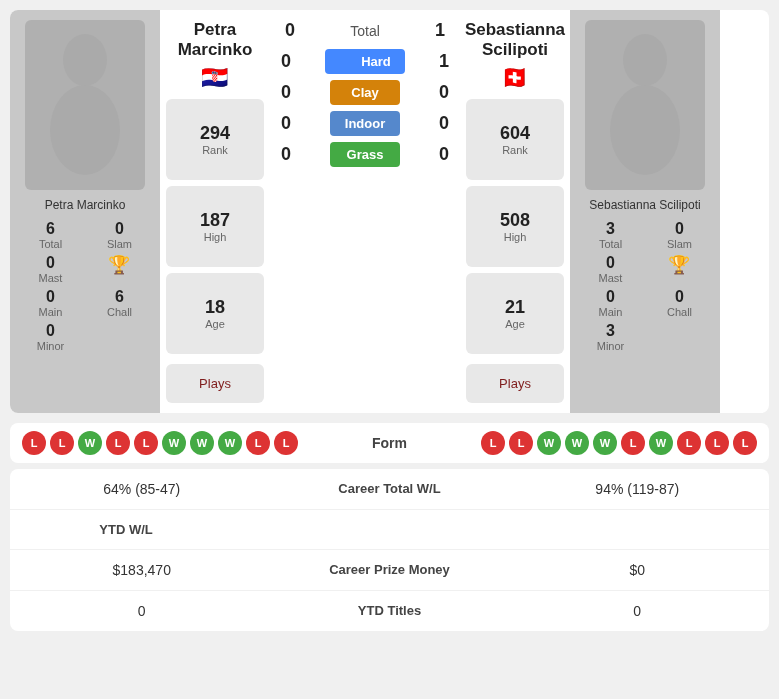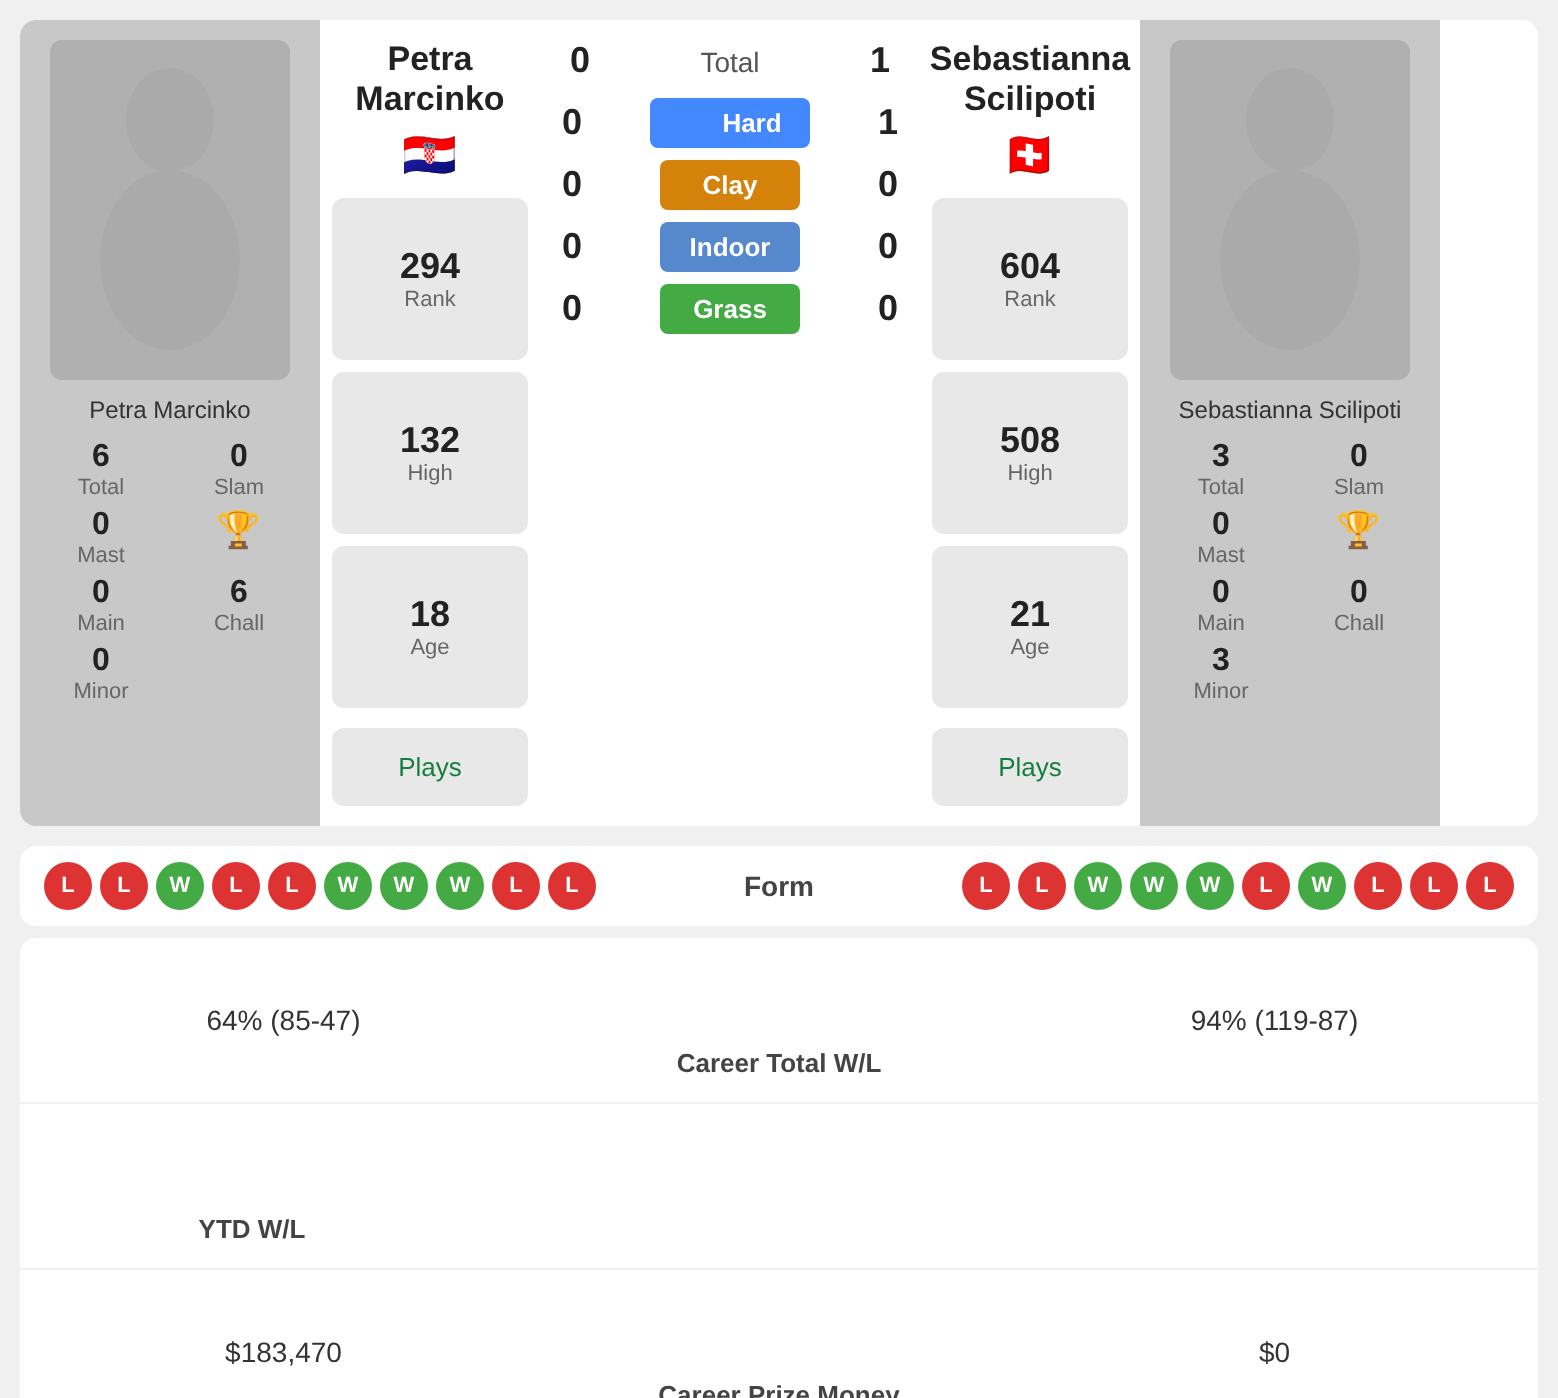--- a/index.html
+++ b/index.html
@@ -134,21 +134,21 @@
       background: #e8e8e8;
       border-radius: 6px;
       padding: 12px;
       text-align: center;
       width: 100%;
       margin-top: 4px;
     }
 
     .plays-label {
       font-size: 13px;
-      color: #15803d;
+      color: #7f1d1d;
       font-weight: 500;
     }
 
     
     .center-section {
       width: 190px;
       flex-shrink: 0;
       display: flex;
       flex-direction: column;
       align-items: center;
@@ -281,21 +281,20 @@
       font-size: 14px;
       color: #333;
     }
 
     .stats-center-label {
       width: 200px;
       text-align: center;
       font-size: 13px;
       font-weight: bold;
       color: #444;
-      margin-top: 43px;
     }
 
     .stats-right-val {
       flex: 1;
       text-align: center;
       font-size: 14px;
       color: #333;
     }
   </style>
 </head>
@@ -348,21 +347,21 @@
     </div>
 
     <div class="middle-section" style="max-width:110px;">
       <div class="player-name-center">Petra Marcinko</div>
       <div class="flag-icon">🇭🇷</div>
       <div class="stat-box">
         <div class="stat-box-value">294</div>
         <div class="stat-box-label">Rank</div>
       </div>
       <div class="stat-box">
-        <div class="stat-box-value">132</div>
+        <div class="stat-box-value">187</div>
         <div class="stat-box-label">High</div>
       </div>
       <div class="stat-box">
         <div class="stat-box-value">18</div>
         <div class="stat-box-label">Age</div>
       </div>
       <div class="plays-box">
         <div class="plays-label">Plays</div>
       </div>
     </div>

